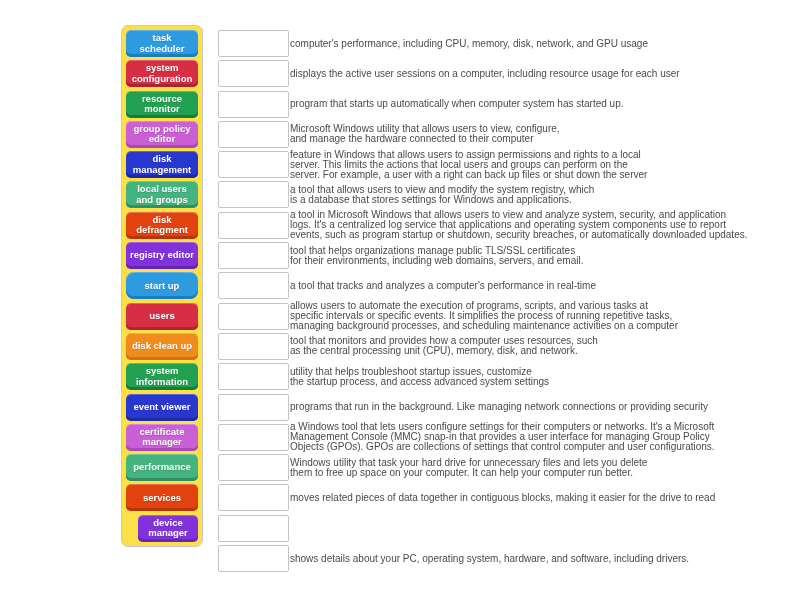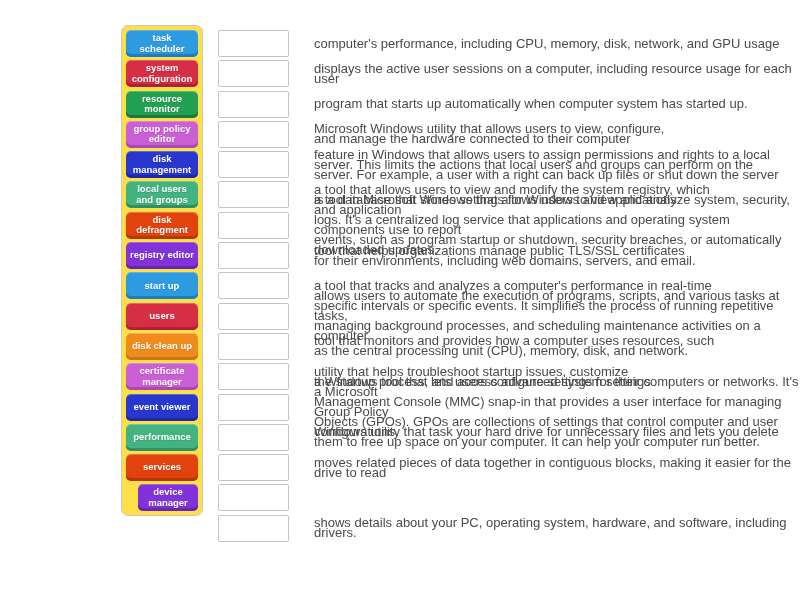--- a/index.html
+++ b/index.html
@@ -23,41 +23,42 @@
   .rows {
     position:absolute; left:218px; top:30px; width:582px;
     display:flex; flex-direction:column; gap:3.3px;
   }
   .match-row { height:27px; display:flex; align-items:center; }
   .slot {
     width:71px; height:27px; box-sizing:border-box; flex:none;
     background:#ffffff; border:1px solid #c4c4c4; border-radius:2px;
   }
   .desc {
-    margin-left:25px; font-size:13px; line-height:10px; color:#4a4a4a;
+    margin-left:1px; font-size:10px; line-height:10px; color:#4a4a4a;
     white-space:pre-line;
   }
 </style>
 </head>
 <body>
 
 <div class="tiles-panel">
     <div class="tile" style="background: linear-gradient(rgb(46, 155, 224) 0%, rgb(46, 155, 224) 100%); box-shadow: rgb(26, 127, 192) 0px -3px 0px inset, rgba(255, 255, 255, 0.25) 0px 1px 0px inset;">task scheduler</div>
     <div class="tile" style="background: linear-gradient(rgb(214, 46, 68) 0%, rgb(214, 46, 68) 100%); box-shadow: rgb(174, 33, 54) 0px -3px 0px inset, rgba(255, 255, 255, 0.25) 0px 1px 0px inset;">system configuration</div>
     <div class="tile" style="background: linear-gradient(rgb(35, 161, 82) 0%, rgb(35, 161, 82) 100%); box-shadow: rgb(24, 123, 60) 0px -3px 0px inset, rgba(255, 255, 255, 0.25) 0px 1px 0px inset;">resource monitor</div>
     <div class="tile" style="background: linear-gradient(rgb(203, 95, 214) 0%, rgb(203, 95, 214) 100%); box-shadow: rgb(169, 72, 180) 0px -3px 0px inset, rgba(255, 255, 255, 0.25) 0px 1px 0px inset;">group policy editor</div>
     <div class="tile" style="background: linear-gradient(rgb(40, 56, 206) 0%, rgb(40, 56, 206) 100%); box-shadow: rgb(29, 40, 164) 0px -3px 0px inset, rgba(255, 255, 255, 0.25) 0px 1px 0px inset;">disk management</div>
     <div class="tile" style="background: linear-gradient(rgb(67, 180, 128) 0%, rgb(67, 180, 128) 100%); box-shadow: rgb(50, 142, 100) 0px -3px 0px inset, rgba(255, 255, 255, 0.25) 0px 1px 0px inset;">local users and groups</div>
     <div class="tile" style="background: linear-gradient(rgb(226, 67, 14) 0%, rgb(226, 67, 14) 100%); box-shadow: rgb(184, 53, 10) 0px -3px 0px inset, rgba(255, 255, 255, 0.25) 0px 1px 0px inset;">disk defragment</div>
     <div class="tile" style="background: linear-gradient(rgb(130, 50, 218) 0%, rgb(130, 50, 218) 100%); box-shadow: rgb(103, 38, 176) 0px -3px 0px inset, rgba(255, 255, 255, 0.25) 0px 1px 0px inset;">registry editor</div>
-    <div class="tile" style="background: linear-gradient(rgb(46, 155, 224) 0%, rgb(46, 155, 224) 100%); box-shadow: rgb(26, 127, 192) 0px -3px 0px inset, rgba(255, 255, 255, 0.25) 0px 1px 0px inset;">start up</div>
+    <div class="tile" style="background: linear-gradient(rgb(46, 155, 224) 0%, rgb(46, 155, 224) 100%); box-shadow: rgb(26, 127, 192) 0px -3px 0px inset, rgba(255, 255, 255, 0.25) 0px 1px 0px inset; border-radius: 8px;">start up</div>
     <div class="tile" style="background: linear-gradient(rgb(214, 46, 68) 0%, rgb(214, 46, 68) 100%); box-shadow: rgb(174, 33, 54) 0px -3px 0px inset, rgba(255, 255, 255, 0.25) 0px 1px 0px inset;">users</div>
     <div class="tile" style="background: linear-gradient(rgb(240, 140, 30) 0%, rgb(240, 140, 30) 100%); box-shadow: rgb(204, 116, 22) 0px -3px 0px inset, rgba(255, 255, 255, 0.25) 0px 1px 0px inset;">disk clean up</div>
+    <div class="tile" style="background: linear-gradient(rgb(35, 161, 82) 0%, rgb(35, 161, 82) 100%); box-shadow: rgb(24, 123, 60) 0px -3px 0px inset, rgba(255, 255, 255, 0.25) 0px 1px 0px inset;">system information</div>
+    <div class="tile" style="background: linear-gradient(rgb(40, 56, 206) 0%, rgb(40, 56, 206) 100%); box-shadow: rgb(29, 40, 164) 0px -3px 0px inset, rgba(255, 255, 255, 0.25) 0px 1px 0px inset;">event viewer</div>
     <div class="tile" style="background: linear-gradient(rgb(203, 95, 214) 0%, rgb(203, 95, 214) 100%); box-shadow: rgb(169, 72, 180) 0px -3px 0px inset, rgba(255, 255, 255, 0.25) 0px 1px 0px inset;">certificate manager</div>
-    <div class="tile" style="background: linear-gradient(rgb(40, 56, 206) 0%, rgb(40, 56, 206) 100%); box-shadow: rgb(29, 40, 164) 0px -3px 0px inset, rgba(255, 255, 255, 0.25) 0px 1px 0px inset;">event viewer</div>
     <div class="tile" style="background: linear-gradient(rgb(67, 180, 128) 0%, rgb(67, 180, 128) 100%); box-shadow: rgb(50, 142, 100) 0px -3px 0px inset, rgba(255, 255, 255, 0.25) 0px 1px 0px inset;">performance</div>
     <div class="tile" style="background: linear-gradient(rgb(226, 67, 14) 0%, rgb(226, 67, 14) 100%); box-shadow: rgb(184, 53, 10) 0px -3px 0px inset, rgba(255, 255, 255, 0.25) 0px 1px 0px inset;">services</div>
     <div class="tile" style="background: linear-gradient(rgb(130, 50, 218) 0%, rgb(130, 50, 218) 100%); box-shadow: rgb(103, 38, 176) 0px -3px 0px inset, rgba(255, 255, 255, 0.25) 0px 1px 0px inset; margin-left: 12px;">device manager</div>
   </div>
 
 <div class="rows">
     <div class="match-row">
     <div class="slot"></div>
     <div class="desc">computer's performance, including CPU, memory, disk, network, and GPU usage</div>
   </div>
@@ -111,20 +112,24 @@
     <div class="desc">tool that monitors and provides how a computer uses resources, such
 as the central processing unit (CPU), memory, disk, and network.</div>
   </div>
     <div class="match-row">
     <div class="slot"></div>
     <div class="desc">utility that helps troubleshoot startup issues, customize
 the startup process, and access advanced system settings</div>
   </div>
     <div class="match-row">
     <div class="slot"></div>
+    <div class="desc">programs that run in the background. Like managing network connections or providing security</div>
+  </div>
+    <div class="match-row">
+    <div class="slot"></div>
     <div class="desc">a Windows tool that lets users configure settings for their computers or networks. It's a Microsoft
 Management Console (MMC) snap-in that provides a user interface for managing Group Policy
 Objects (GPOs). GPOs are collections of settings that control computer and user configurations.</div>
   </div>
     <div class="match-row">
     <div class="slot"></div>
     <div class="desc">Windows utility that task your hard drive for unnecessary files and lets you delete
 them to free up space on your computer. It can help your computer run better.</div>
   </div>
     <div class="match-row">

